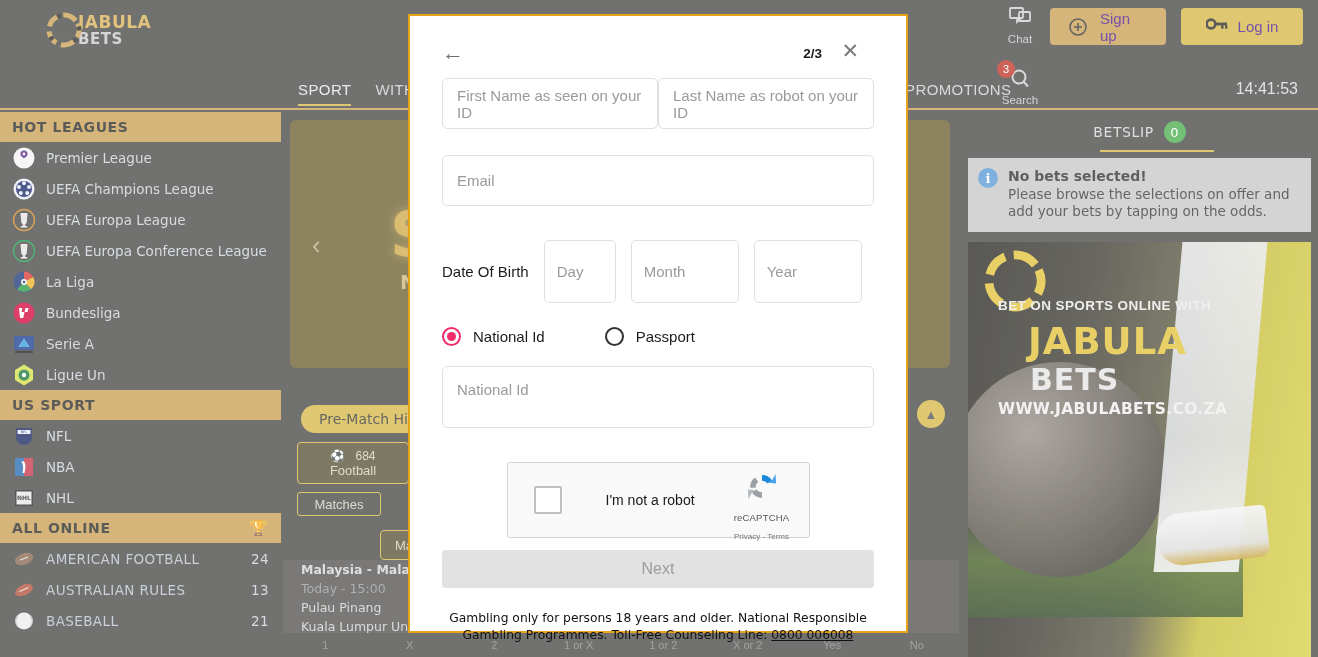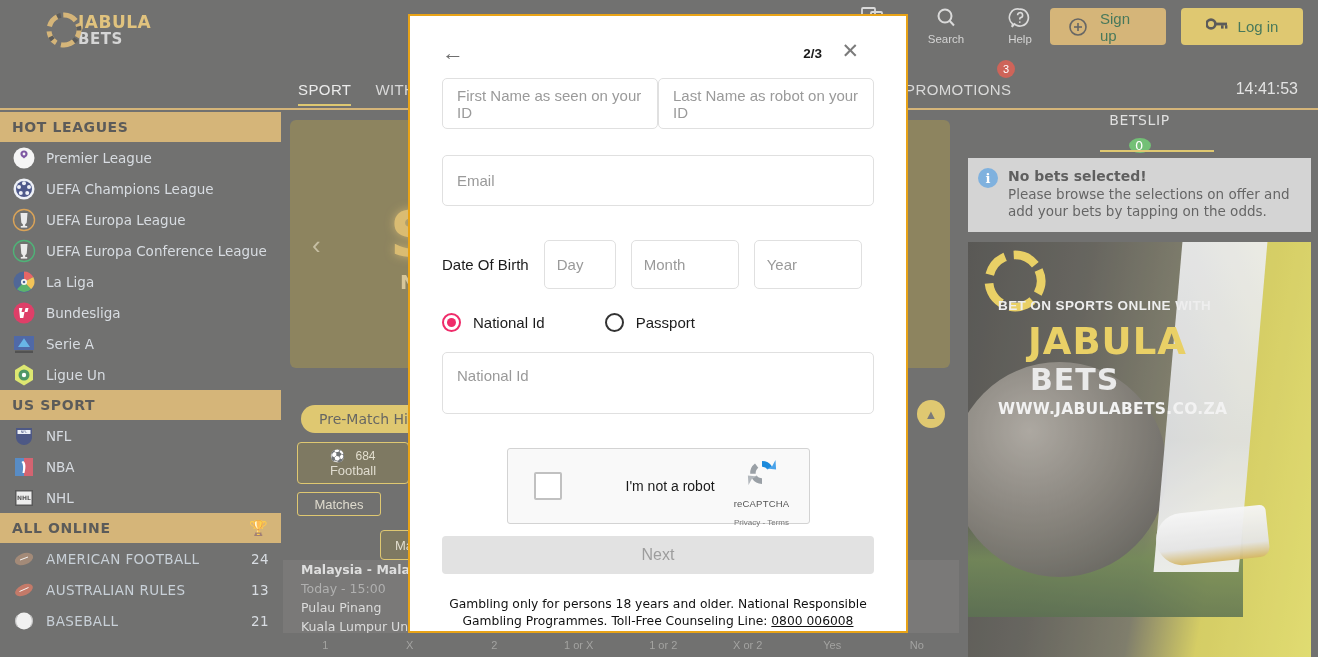--- a/index.html
+++ b/index.html
@@ -32,33 +32,33 @@
     color: #d9b25a; display: block;
   }
   .logo-bets {
     font-family: "DejaVu Sans", sans-serif;
     font-weight: bold; font-size: 15px; letter-spacing: 0.5px;
     color: #c9c9c9; display: block; margin-top: 1px;
   }
 
   .hdr-icons {
     position: absolute; right: 272px; top: 6px;
-    display: flex; gap: 22px; align-items: flex-start;
+    display: flex; gap: 22px; align-items: flex-start; flex-direction: column;
   }
   .hdr-icon {
     width: 52px; text-align: center; color: #d0d0d0; cursor: pointer;
   }
   .hdr-icon .glyph { display: block; height: 26px; }
   .hdr-icon .lbl { font-size: 11.5px; display: block; margin-top: 1px; color: #c8c8c8; }
 
   .btn-signup, .btn-login {
     position: absolute; top: 8px; height: 37px;
     border-radius: 4px;
     display: flex; align-items: center; justify-content: center; gap: 12px;
-    font-size: 15px; color: #14532d; cursor: pointer;
+    font-size: 15px; color: #4c1d95; cursor: pointer;
     padding: 0 18px;
   }
   .btn-signup { right: 152px; width: 116px; background: #c9a054; }
   .btn-login  { right: 15px;  width: 122px; background: #d7b94a; }
   .btn-ico { width: 20px; height: 20px; flex: 0 0 20px; }
 
   
   .navbar {
     position: absolute; top: 72px; left: 0; width: 1318px; height: 38px;
     border-bottom: 2px solid #c9a054;
@@ -186,21 +186,20 @@
   
   .right {
     position: absolute; left: 961px; top: 112px; width: 357px; height: 545px;
     background: #4a4a48; overflow: hidden;
   }
   .betslip-tab {
     height: 40px; display: flex; align-items: center; justify-content: center; gap: 10px;
     color: #d8d8d8; font-size: 14px; letter-spacing: 0.6px;
     font-family: "DejaVu Sans", sans-serif;
     position: relative;
-    flex-direction: column;
   }
   .betslip-tab::after {
     content: ""; position: absolute; bottom: 0; left: 139px; width: 114px; height: 2px; background: #d7b94a;
   }
   .cnt-badge {
     width: 22px; height: 22px; border-radius: 50%;
     background: #4caf50; color: #fff; font-size: 13px;
     display: flex; align-items: center; justify-content: center;
   }
   .nobets {
@@ -301,21 +300,21 @@
     font-family: "Liberation Sans", sans-serif;
   }
   .row-names { display: flex; }
   .row-names .fld { flex: 1; }
   .fld-email { margin-top: 26px; }
 
   .dob-row {
     display: flex; align-items: center; gap: 15px; margin-top: 34px;
   }
   .dob-lbl { font-size: 15px; color: #1c1c1c; white-space: nowrap; }
-  .dob-row .fld { width: 72px; height: 49px; padding: 17px 12px; }
+  .dob-row .fld { width: 72px; height: 63px; padding: 17px 12px; }
   .dob-row .fld.month { width: 108px; }
   .dob-row .fld.year { width: 108px; }
 
   .radio-row { display: flex; align-items: center; gap: 60px; margin-top: 24px; }
   .radio-item { display: flex; align-items: center; gap: 12px; cursor: pointer; }
   .rd {
     width: 19px; height: 19px; border-radius: 50%;
     border: 2px solid #333; position: relative; flex: 0 0 19px;
   }
   .rd.on { border-color: #ef2c6a; }
@@ -331,21 +330,21 @@
 
   .captcha {
     width: 303px; height: 76px; margin: 34px auto 0 auto;
     border: 1px solid #d3d3d3; border-radius: 3px; background: #f9f9f9;
     display: flex; align-items: center; position: relative;
   }
   .cap-box {
     width: 28px; height: 28px; border: 2px solid #c1c1c1; background: #fff;
     margin-left: 26px; border-radius: 2px; cursor: pointer;
   }
-  .cap-lbl { font-size: 14px; color: #1a1a1a; margin-left: 24px; padding-left: 40px; }
+  .cap-lbl { font-size: 14px; color: #1a1a1a; margin-left: 4px; padding-left: 40px; }
   .cap-brand { position: absolute; right: 12px; top: 8px; text-align: center; width: 70px; }
   .cap-logo { height: 32px; }
   .cap-name { font-size: 9.5px; color: #555; letter-spacing: .2px; }
   .cap-terms { font-size: 8px; color: #777; margin-top: 1px; }
 
   .next-btn {
     margin-top: 12px; height: 38px; background: #e2e2e2; border-radius: 4px;
     display: flex; align-items: center; justify-content: center;
     color: #9d9d9d; font-size: 16px; cursor: pointer;
   }

